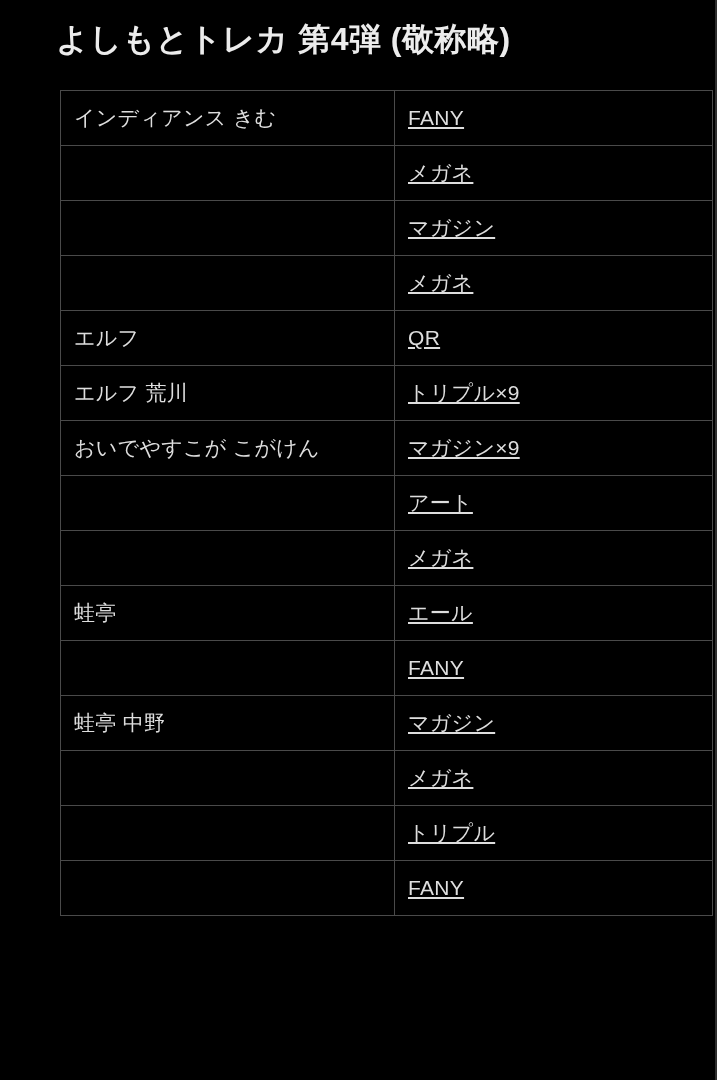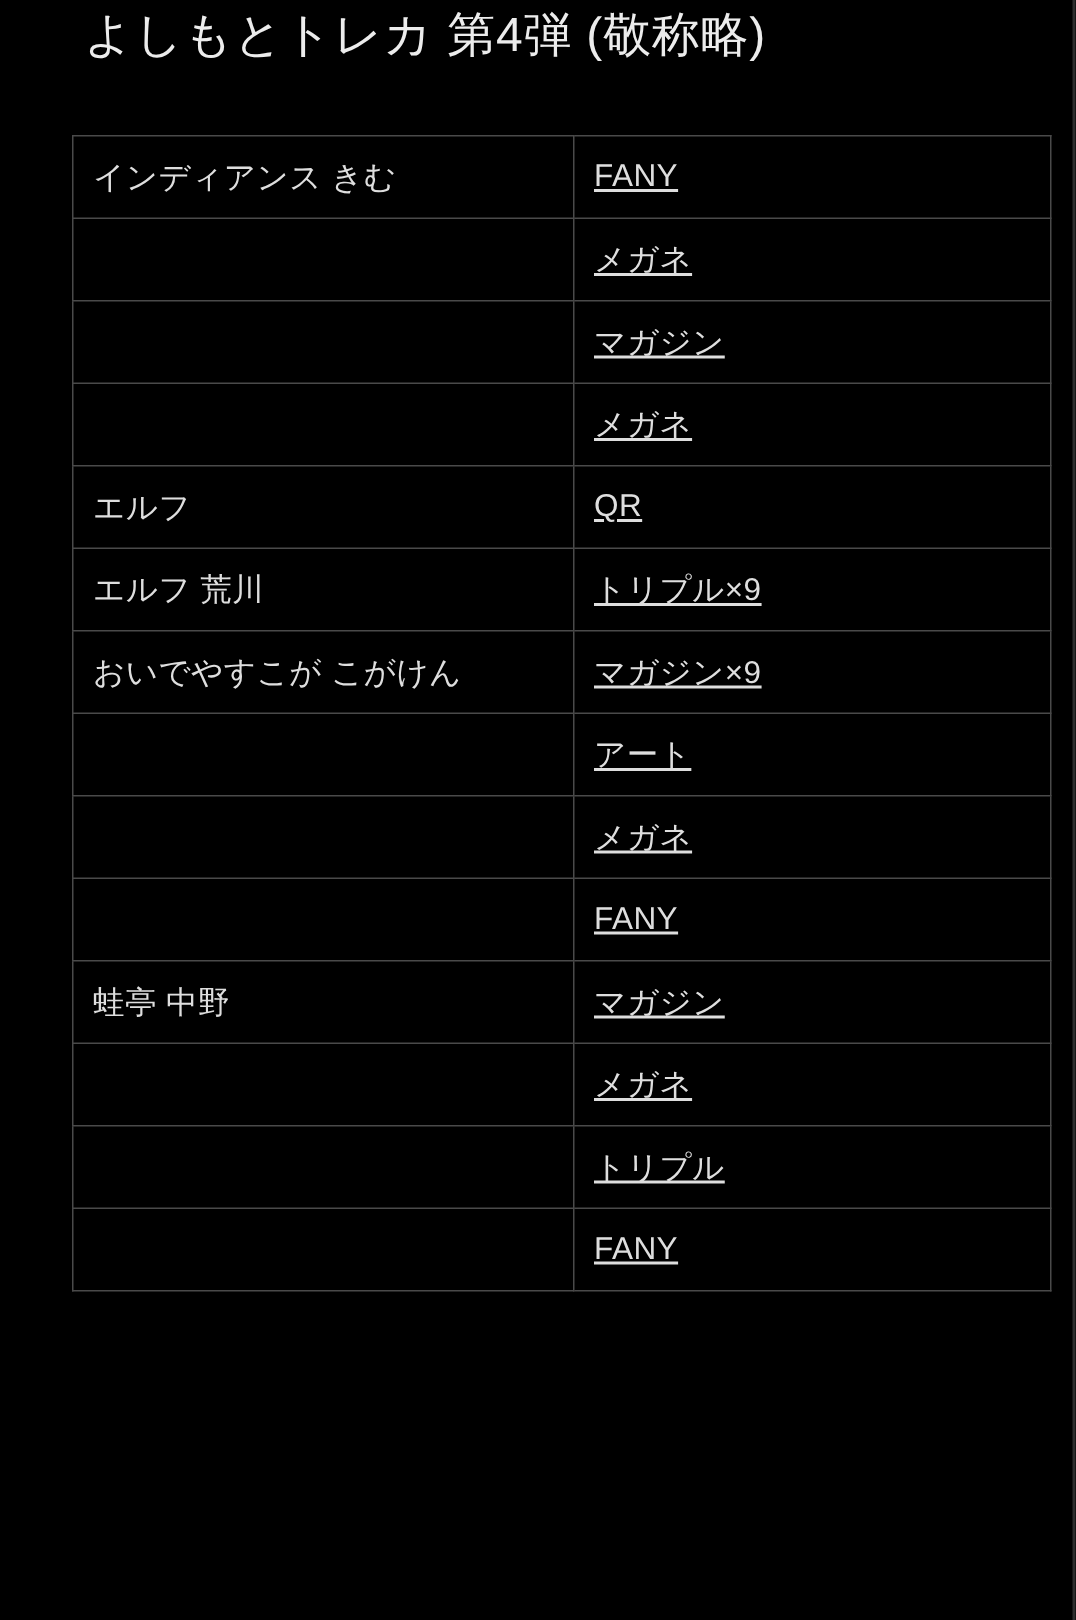--- a/index.html
+++ b/index.html
@@ -10,31 +10,31 @@
     width: 717px;
     height: 1080px;
     background: var(--bg, #000);
     overflow: hidden;
     position: relative;
     font-family: "Liberation Sans", "DejaVu Sans", sans-serif;
   }
   .page-title {
     position: absolute;
     left: 56px;
-    top: 2px;
+    top: 18px;
     margin: 0;
     font-size: 32px;
-    font-weight: 400;
+    font-weight: 700;
     letter-spacing: 0.5px;
     color: var(--title-color, #ececec);
     white-space: nowrap;
   }
   table.card-table {
     position: absolute;
-    left: 48px;
+    left: 60px;
     top: 90px;
     width: 622px;
     border-collapse: collapse;
     table-layout: fixed;
   }
   table.card-table td {
     border: 1px solid var(--border-color, #4a4a4a);
     height: 54px;
     padding: 0 8px 0 13px;
     vertical-align: middle;
@@ -92,20 +92,24 @@
       </tr>
       <tr>
         <td class="col-name"></td>
         <td class="col-card">アート</td>
       </tr>
       <tr>
         <td class="col-name"></td>
         <td class="col-card">メガネ</td>
       </tr>
       <tr>
+        <td class="col-name">蛙亭</td>
+        <td class="col-card">エール</td>
+      </tr>
+      <tr>
         <td class="col-name"></td>
         <td class="col-card">FANY</td>
       </tr>
       <tr>
         <td class="col-name">蛙亭 中野</td>
         <td class="col-card">マガジン</td>
       </tr>
       <tr>
         <td class="col-name"></td>
         <td class="col-card">メガネ</td>

